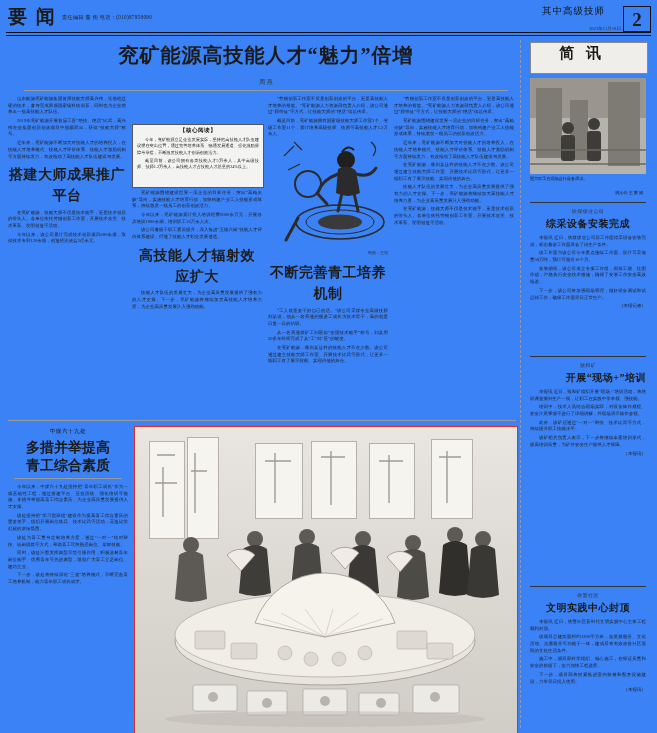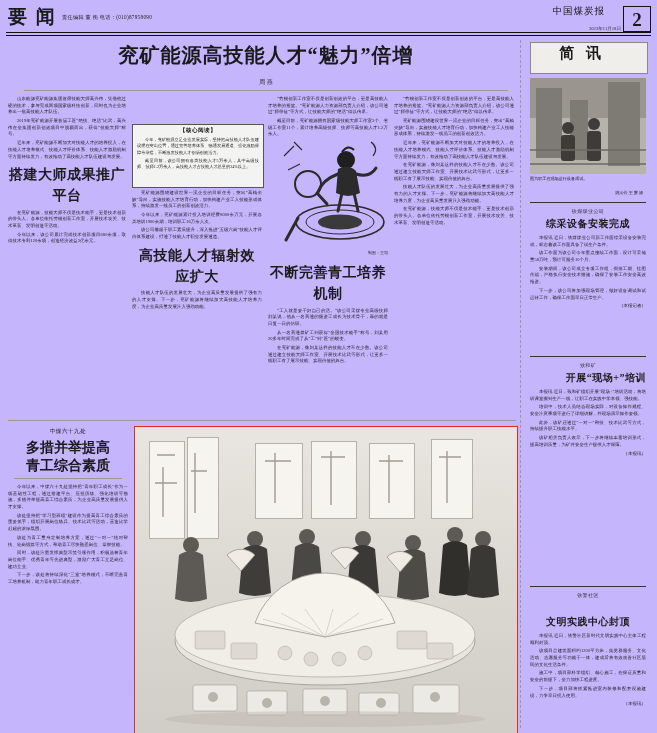--- a/index.html
+++ b/index.html
@@ -1,17 +1,17 @@
 <!DOCTYPE html>
 <html><head>
 <meta charset="utf-8">
 <style>
   html,body{margin:0;padding:0;background:#ffffff;}
   body{width:657px;height:733px;font-family:"Liberation Serif",serif;color:#1a1a1a;overflow:hidden;}
-  .page{position:relative;width:657px;height:733px;background:#c4b5fd;}
+  .page{position:relative;width:657px;height:733px;background:#3b82f6;}
 
   
   .masthead{position:absolute;left:0;top:0;width:657px;height:34px;}
   .mh-title{position:absolute;left:8px;top:4px;font-size:19px;font-weight:bold;letter-spacing:2px;font-family:"Liberation Serif",serif;}
   .mh-meta{position:absolute;left:62px;top:14px;font-size:5.2px;letter-spacing:.3px;color:#222;white-space:nowrap;}
   .mh-right{position:absolute;right:52px;top:5px;font-size:9.5px;letter-spacing:1px;color:#111;}
   .mh-date{position:absolute;right:36px;top:26px;font-size:4.6px;color:#333;white-space:nowrap;}
   .mh-pagenum{position:absolute;right:6px;top:6px;width:26px;height:24px;border:1px solid #111;display:flex;align-items:center;justify-content:center;font-size:19px;font-weight:bold;line-height:1;}
   .mh-rule{position:absolute;left:6px;top:32px;width:645px;height:0;border-top:1.2px solid #111;}
   .mh-rule2{position:absolute;left:6px;top:34.5px;width:645px;height:0;border-top:.5px solid #111;}
@@ -57,21 +57,21 @@
   .ph-scroll{position:absolute;background:#f6f4ef;border:.5px solid #b5b0a8;}
 </style>
 </head>
 <body>
 
 <div class="page">
 
   <div class="masthead">
     <div class="mh-title">要 闻</div>
     <div class="mh-meta">责任编辑 董 衡    电话：(010)87958090</div>
-    <div class="mh-right">中国煤炭报</div>
+    <div class="mh-right">其中高级技师</div>
     <div class="mh-date">2023年11月18日</div>
     <div class="mh-pagenum">2</div>
     <div class="mh-rule"></div>
     <div class="mh-rule2"></div>
   </div>
 
   <div class="vdiv"></div>
 
   <div class="main-area">
 
@@ -298,21 +298,21 @@
         <p>此外，该矿还通过"一对一"帮扶、技术比武等方式，持续提升职工技能水平。</p>
         <p>该矿相关负责人表示，下一步将继续丰富培训形式，提高培训质量，为矿井安全生产提供人才保障。</p>
         <p style="text-align:right;text-indent:0;">（本报讯）</p>
       </div>
     </div>
 
     <div class="rule-h thick" style="left:6px;top:548px;width:116px;"></div>
 
     <div style="position:absolute;left:6px;top:554px;width:116px;">
       <div class="rc-kicker">铁警社区</div>
-      <div class="rc-head" style="margin-top:17px;">文明实践中心封顶</div>
+      <div class="rc-head" style="margin-top:3px;">文明实践中心封顶</div>
       <div class="tcol" style="position:relative;left:0;top:0;width:116px;margin-top:4px;">
         <p>本报讯 近日，铁警社区新时代文明实践中心主体工程顺利封顶。</p>
         <p>该项目总建筑面积约1200平方米，集党群服务、文化活动、志愿服务等功能于一体，建成后将有效改善社区居民的文化生活条件。</p>
         <p>施工中，项目部科学组织、精心施工，在保证质量和安全的前提下，全力加快工程进度。</p>
         <p>下一步，项目部将抓紧推进室内装修和配套设施建设，力争早日投入使用。</p>
         <p style="text-align:right;text-indent:0;">（本报讯）</p>
       </div>
     </div>
 
   </div>

